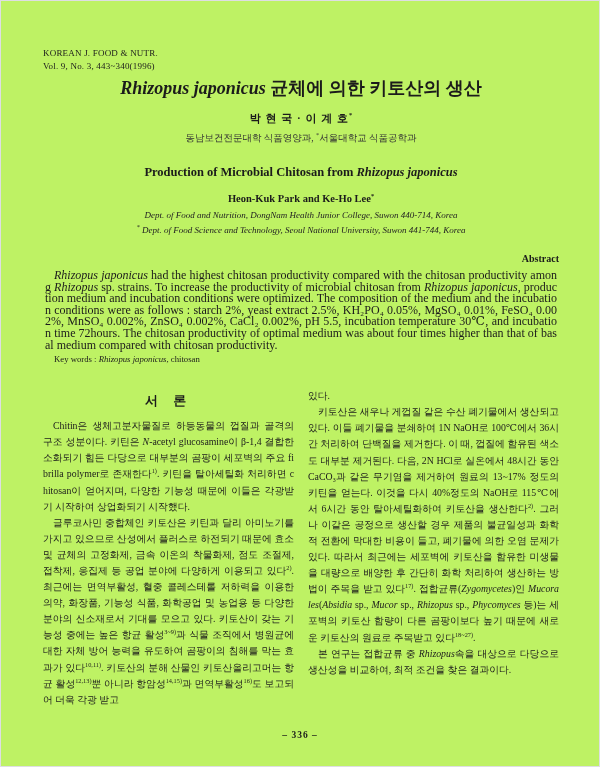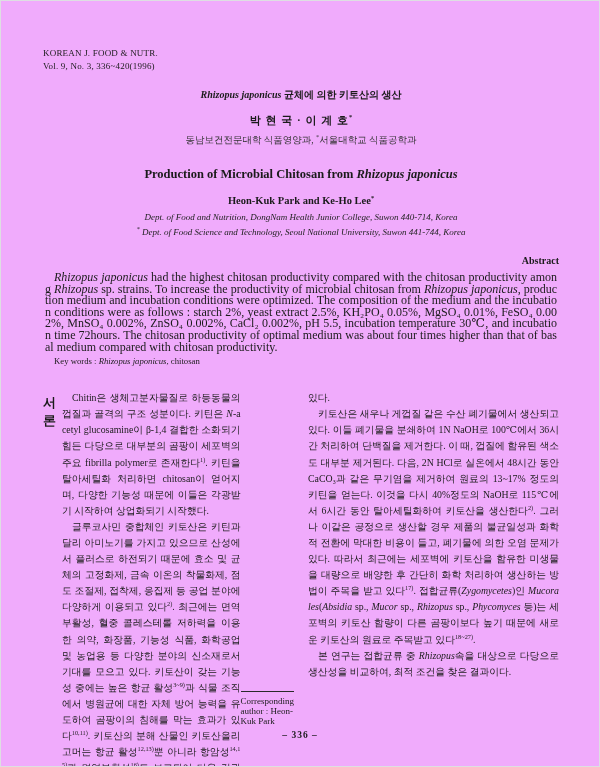--- a/index.html
+++ b/index.html
@@ -1,60 +1,60 @@
 <!DOCTYPE html>
 <html><head>
 <meta charset="utf-8">
 <style>
   html,body{margin:0;padding:0;background:#e9e9ec;}
   .page{
     position:relative;
     width:600px;height:767px;
     margin:0 auto;
-    background:#f0abfc;
+    background:#bef264;
     border:1px solid #dedee2;
     box-sizing:border-box;
     font-family:"Liberation Serif","DejaVu Serif",serif;
     color:#1b1b1b;
     overflow:hidden;
   }
   .inner{padding:46px 40px 0 42px;}
   .journal-line{font-size:9px;line-height:12.5px;letter-spacing:.2px;}
-  .title-ko{margin:16px 0 0;text-align:center;font-size:10px;font-weight:bold;}
+  .title-ko{margin:4px 0 0;text-align:center;font-size:18px;font-weight:bold;}
   .authors-ko{margin-top:11px;text-align:center;font-size:11px;font-weight:bold;letter-spacing:1px;}
   .affil-ko{margin-top:6px;text-align:center;font-size:9.5px;color:#333;}
   .title-en{margin:20px 0 0;text-align:center;font-size:12.5px;font-weight:bold;}
   .authors-en{margin-top:13px;text-align:center;font-size:10.5px;font-weight:bold;}
   .affil-en{margin-top:5px;text-align:center;font-size:9px;font-style:italic;line-height:13.5px;color:#222;}
   .affil-en + .affil-en{margin-top:1px;}
   .abstract-heading{margin:16px 0 0;text-align:right;font-size:10px;font-weight:bold;}
   .abstract-body{margin:6px 2px 0;font-size:12px;line-height:11.6px;text-align:justify;text-indent:9px;word-break:break-all;}
   .keywords{margin:3px 2px 0;font-size:8.7px;text-indent:9px;}
   .columns{display:flex;gap:14px;margin-top:24px;height:336px;}
   .col{width:252px;box-sizing:border-box;}
-  .col-left{display:flex;flex-direction:row;}
+  .col-left{display:flex;flex-direction:column;}
   .sec-heading{margin:4px 0 8px;text-align:center;font-size:13px;font-weight:bold;letter-spacing:6px;}
   .body-para{margin:0;font-size:9.8px;line-height:16.1px;text-align:justify;text-indent:10px;word-break:break-all;}
   .body-para.no-indent{text-indent:0;}
   .footnote-block{margin-top:auto;}
   .footnote-rule{border-top:1px solid #2a2a2a;width:100%;}
   .footnote{font-size:9px;padding-top:4px;}
   .page-number{position:absolute;left:0;bottom:26px;width:100%;text-align:center;font-size:9.5px;font-weight:bold;letter-spacing:1px;}
   sup{font-size:6.3px;line-height:0;vertical-align:super;letter-spacing:0;}
   .i{font-style:italic;}
 </style>
 </head>
 <body>
 
 <div class="page">
   <div class="inner">
 
     <div class="journal-header">
       <div class="journal-line">KOREAN J. FOOD &amp; NUTR.</div>
-      <div class="journal-line">Vol. 9, No. 3, 336~420(1996)</div>
+      <div class="journal-line">Vol. 9, No. 3, 443~340(1996)</div>
     </div>
 
     <h1 class="title-ko"><span class="i">Rhizopus japonicus</span><span> 균체에 의한 키토산의 생산</span></h1>
     <div class="authors-ko"><span>박 현 국 · 이 계 호</span><sup>*</sup></div>
     <div class="affil-ko"><span>동남보건전문대학 식품영양과, </span><sup>*</sup><span>서울대학교 식품공학과</span></div>
 
     <h2 class="title-en"><span>Production of Microbial Chitosan from </span><span class="i">Rhizopus japonicus</span></h2>
     <div class="authors-en"><span>Heon-Kuk Park and Ke-Ho Lee</span><sup>*</sup></div>
     <div class="affil-en"><span>Dept. of Food and Nutrition, DongNam Health Junior College, Suwon 440-714, Korea</span></div>
     <div class="affil-en"><sup>*</sup><span> Dept. of Food Science and Technology, Seoul National University, Suwon 441-744, Korea</span></div>
@@ -63,24 +63,20 @@
     <p class="abstract-body"><span class="i">Rhizopus japonicus</span><span> had the highest chitosan productivity compared with the chitosan productivity among </span><span class="i">Rhizopus</span><span> sp. strains. To increase the productivity of microbial chitosan from </span><span class="i">Rhizopus japonicus</span><span>, production medium and incubation conditions were optimized. The composition of the medium and the incubation conditions were as follows : starch 2%, yeast extract 2.5%, KH₂PO₄ 0.05%, MgSO₄ 0.01%, FeSO₄ 0.002%, MnSO₄ 0.002%, ZnSO₄ 0.002%, CaCl₂ 0.002%, pH 5.5, incubation temperature 30℃, and incubation time 72hours. The chitosan productivity of optimal medium was about four times higher than that of basal medium compared with chitosan productivity.</span></p>
     <p class="keywords"><span>Key words : </span><span class="i">Rhizopus japonicus</span><span>, chitosan</span></p>
 
     <div class="columns">
       <div class="col col-left">
         <h3 class="sec-heading">서  론</h3>
         <div>
             <p class="body-para"><span>Chitin은 생체고분자물질로 하등동물의 껍질과 골격의 구조 성분이다. 키틴은 </span><span class="i">N</span><span>-acetyl glucosamine이 β-1,4 결합한 소화되기 힘든 다당으로 대부분의 곰팡이 세포벽의 주요 fibrilla polymer로 존재한다</span><sup>1)</sup><span>. 키틴을 탈아세틸화 처리하면 chitosan이 얻어지며, 다양한 기능성 때문에 이들은 각광받기 시작하여 상업화되기 시작했다.</span></p>
             <p class="body-para"><span>글루코사민 중합체인 키토산은 키틴과 달리 아미노기를 가지고 있으므로 산성에서 플러스로 하전되기 때문에 효소 및 균체의 고정화제, 금속 이온의 착물화제, 점도 조절제, 접착제, 응집제 등 공업 분야에 다양하게 이용되고 있다</span><sup>2)</sup><span>. 최근에는 면역부활성, 혈중 콜레스테롤 저하력을 이용한 의약, 화장품, 기능성 식품, 화학공업 및 농업용 등 다양한 분야의 신소재로서 기대를 모으고 있다. 키토산이 갖는 기능성 중에는 높은 항균 활성</span><sup>3~9)</sup><span>과 식물 조직에서 병원균에 대한 자체 방어 능력을 유도하여 곰팡이의 침해를 막는 효과가 있다</span><sup>10,11)</sup><span>. 키토산의 분해 산물인 키토산올리고머는 항균 활성</span><sup>12,13)</sup><span>뿐 아니라 항암성</span><sup>14,15)</sup><span>과 면역부활성</span><sup>16)</sup><span>도 보고되어 더욱 각광 받고</span></p>
           </div>
-        <div class="footnote-block">
-          <div class="footnote-rule"></div>
-          <div class="footnote">Corresponding author : Heon-Kuk Park</div>
-        </div>
       </div>
       <div class="col col-right">
         <div>
             <p class="body-para no-indent"><span>있다.</span></p>
             <p class="body-para"><span>키토산은 새우나 게껍질 같은 수산 폐기물에서 생산되고 있다. 이들 폐기물을 분쇄하여 1N NaOH로 100℃에서 36시간 처리하여 단백질을 제거한다. 이 때, 껍질에 함유된 색소도 대부분 제거된다. 다음, 2N HCl로 실온에서 48시간 동안 CaCO₃과 같은 무기염을 제거하여 원료의 13~17% 정도의 키틴을 얻는다. 이것을 다시 40%정도의 NaOH로 115℃에서 6시간 동안 탈아세틸화하여 키토산을 생산한다</span><sup>2)</sup><span>. 그러나 이같은 공정으로 생산할 경우 제품의 불균일성과 화학적 전환에 막대한 비용이 들고, 폐기물에 의한 오염 문제가 있다. 따라서 최근에는 세포벽에 키토산을 함유한 미생물을 대량으로 배양한 후 간단히 화학 처리하여 생산하는 방법이 주목을 받고 있다</span><sup>17)</sup><span>. 접합균류(</span><span class="i">Zygomycetes</span><span>)인 </span><span class="i">Mucorales</span><span>(</span><span class="i">Absidia</span><span> sp., </span><span class="i">Mucor</span><span> sp., </span><span class="i">Rhizopus</span><span> sp., </span><span class="i">Phycomyces</span><span> 등)는 세포벽의 키토산 함량이 다른 곰팡이보다 높기 때문에 새로운 키토산의 원료로 주목받고 있다</span><sup>18~27)</sup><span>.</span></p>
             <p class="body-para"><span>본 연구는 접합균류 중 </span><span class="i">Rhizopus</span><span>속을 대상으로 다당으로 생산성을 비교하여, 최적 조건을 찾은 결과이다.</span></p>
           </div>
       </div>
     </div>
 

